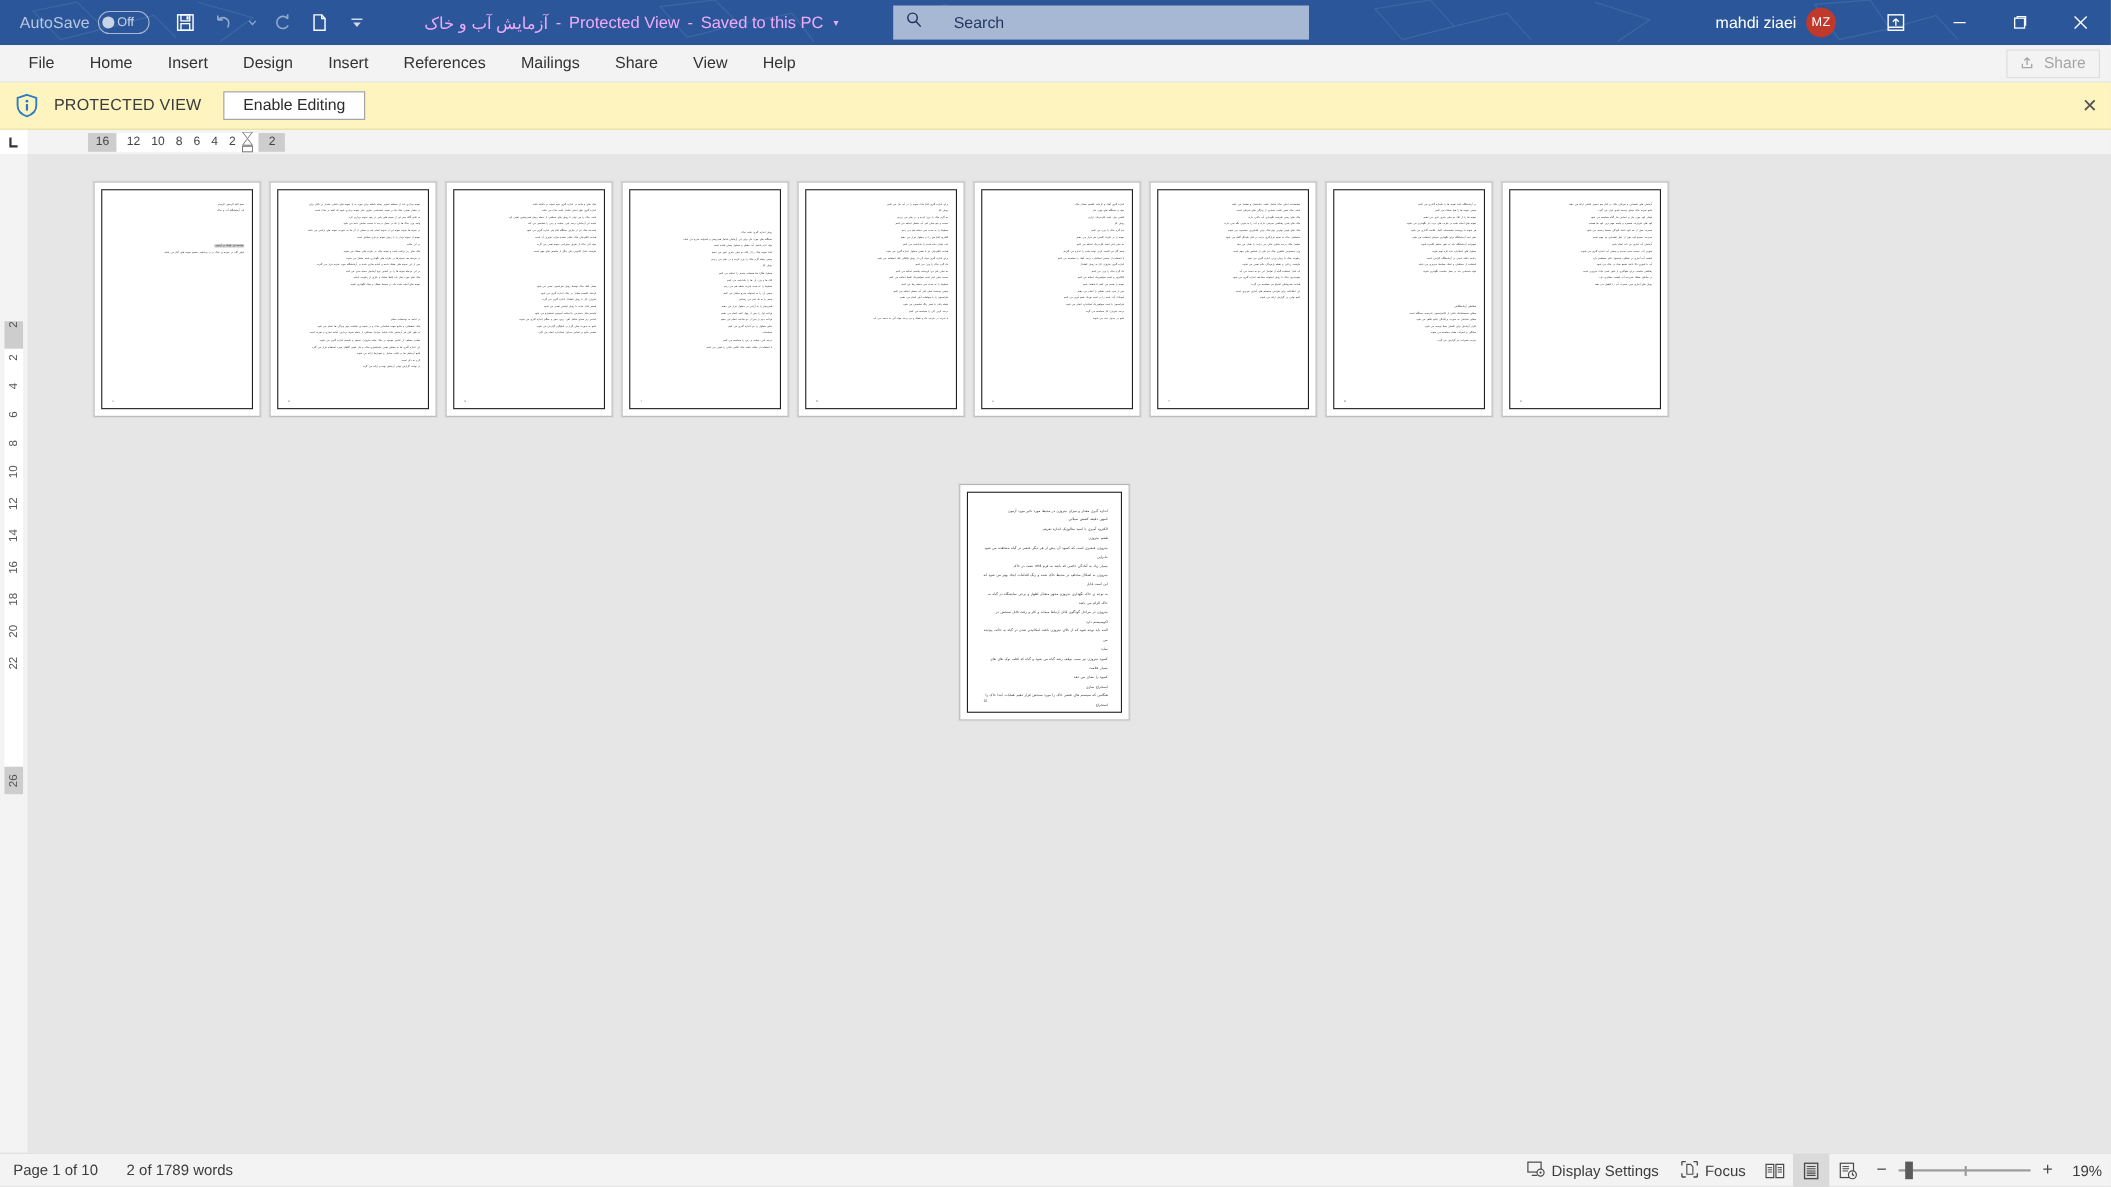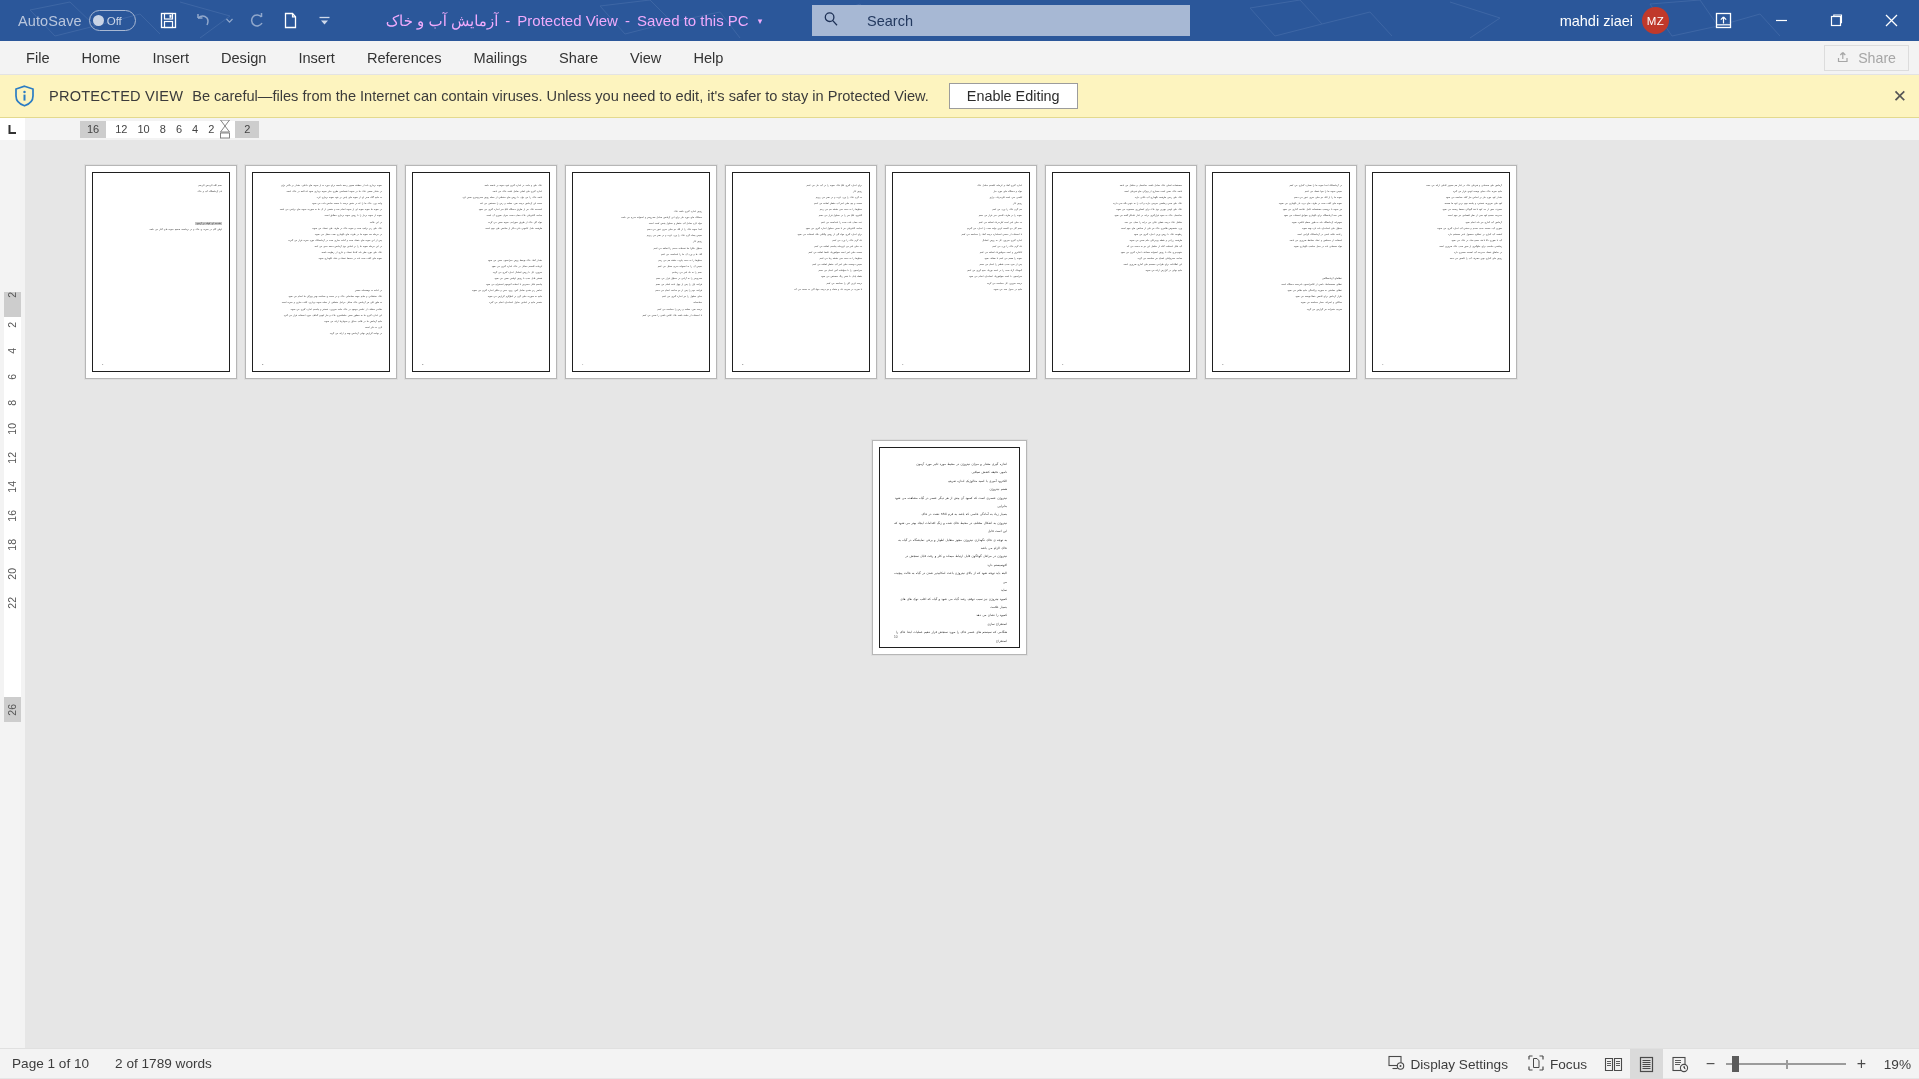--- a/index.html
+++ b/index.html
@@ -408,21 +408,20 @@
 
 <div class="pv-banner">
   <span class="pv-icon">
     <svg width="21" height="22" viewBox="0 0 21 22">
         <path d="M10.5 1.2 L19 4 L19 11 Q19 18 10.5 20.8 Q2 18 2 11 L2 4 Z" fill="none" stroke="#2b7cc4" stroke-width="1.7"></path>
         <circle cx="10.5" cy="7" r="1.25" fill="#2b7cc4"></circle>
         <rect x="9.5" y="9.6" width="2" height="6" fill="#2b7cc4"></rect>
       </svg>
   </span>
   <span class="pv-strong">PROTECTED VIEW</span>
-  <span class="pv-text">Be careful—files from the Internet can contain viruses. Unless you need to edit, it's safer to stay in Protected View.</span>
   <button class="pv-btn">Enable Editing</button>
   <span class="pv-close">✕</span>
 </div>
 
 <div class="ruler-row">
   <div class="corner-btn">
     <svg width="13" height="13" viewBox="0 0 13 13">
         <path d="M3.5 2 L3.5 10 L10 10" fill="none" stroke="#333" stroke-width="2"></path>
       </svg>
   </div>

